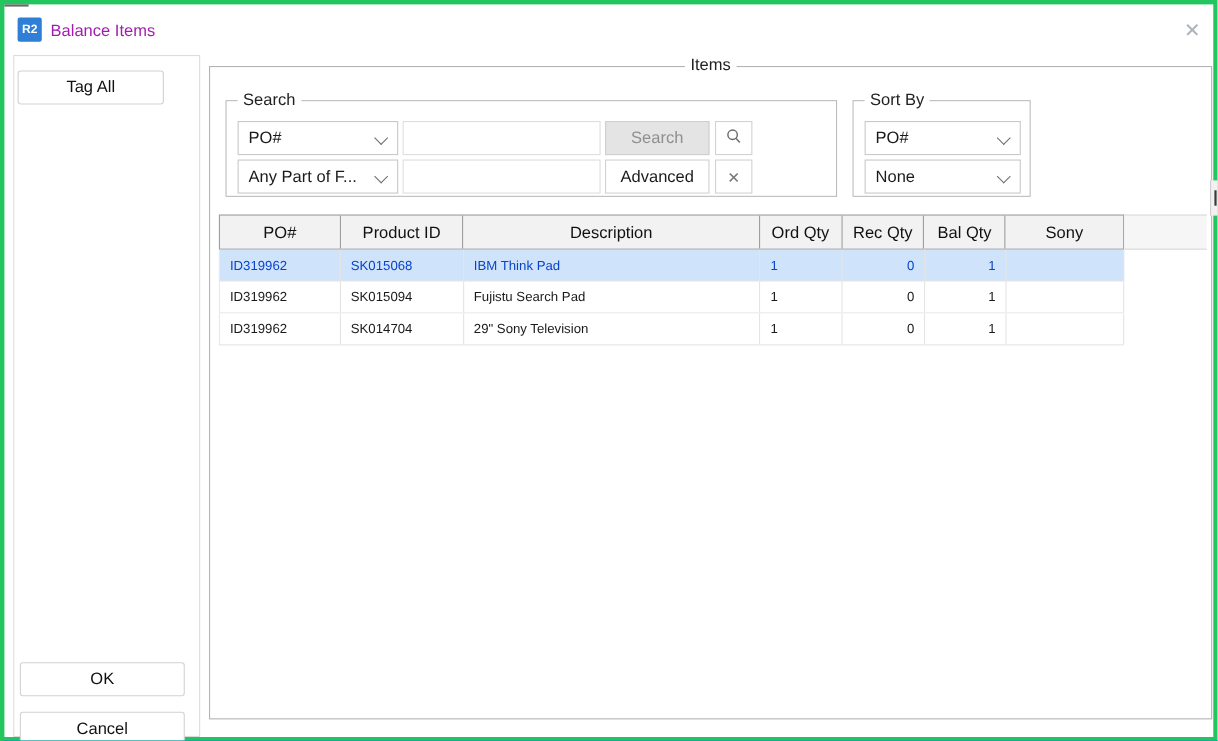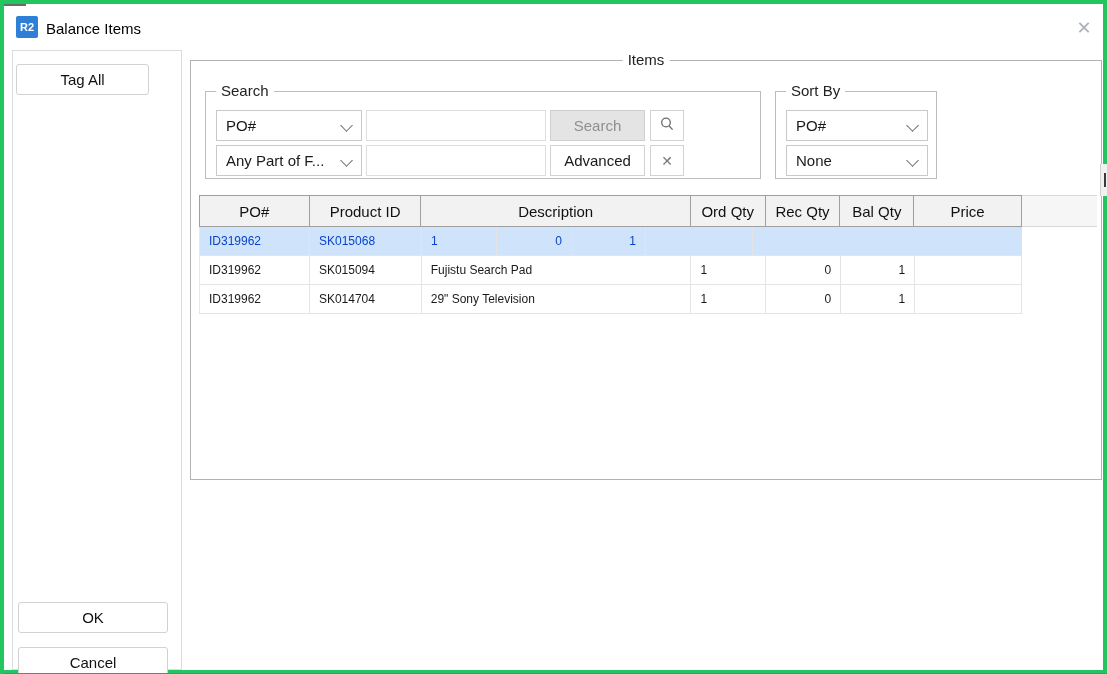--- a/index.html
+++ b/index.html
@@ -9,40 +9,40 @@
     background:#ffffff;color:#1a1a1a;overflow:hidden;
   }
   .screen{position:relative;width:1107px;height:674px;background:#fff;
     border:4px solid #22c55e;box-sizing:border-box;}
 
   
   .logo{position:absolute;left:12px;top:12px;width:22px;height:22px;
     background:#2f7fd6;color:#fff;border-radius:2px;
     font-size:11px;font-weight:bold;display:flex;align-items:center;justify-content:center;}
   .title-text{position:absolute;left:42px;top:14px;height:22px;line-height:22px;
-    font-size:15px;color:#000000;}
+    font-size:15px;color:#a21caf;}
   .close-btn{position:absolute;left:1066px;top:10px;width:28px;height:28px;
     display:flex;align-items:center;justify-content:center;cursor:pointer;}
   .close-btn span{font-size:18px;color:#aeb3b9;line-height:1;}
 
   
   .left-panel{position:absolute;left:8px;top:46px;width:170px;height:620px;
     border:1px solid #dcdcdc;box-sizing:border-box;background:#fff;}
   .btn{position:absolute;display:flex;align-items:center;justify-content:center;
     background:#fff;border:1px solid #d2d2d2;border-radius:3px;
     font-size:15px;color:#111;cursor:pointer;box-sizing:border-box;}
   .btn-tagall{left:12px;top:60px;width:133px;height:31px;}
   .btn-ok{left:14px;top:598px;width:150px;height:31px;}
   .btn-cancel{left:14px;top:643px;width:150px;height:31px;text-align:center;}
 
   
   .groupbox{position:absolute;border:1px solid #b3b3b3;box-sizing:border-box;background:#fff;}
   .legend{position:absolute;top:-10px;left:10px;background:#fff;padding:0 5px;
     font-size:15px;color:#222;white-space:nowrap;}
-  .gb-items{left:186px;top:56px;width:912px;height:420px;padding-left:30px;}
+  .gb-items{left:186px;top:56px;width:912px;height:594px;padding-left:30px;}
   .gb-items > .legend{left:50%;transform:translateX(-50%);}
   .gb-search{left:200px;top:86px;width:556px;height:88px;border-color:#bcbcbc;}
   .gb-sort{left:770px;top:86px;width:162px;height:88px;border-color:#bcbcbc;}
 
   
   .combo{position:absolute;height:31px;background:#fff;border:1px solid #c9c9c9;
     box-sizing:border-box;display:flex;align-items:center;padding:0 24px 0 9px;
     font-size:15px;cursor:pointer;white-space:nowrap;overflow:hidden;}
   .combo .val{overflow:hidden;text-overflow:ellipsis;white-space:nowrap;}
   .chev{position:absolute;right:10px;top:11px;width:8px;height:8px;
@@ -152,26 +152,27 @@
   </div>
 
   <div class="table">
     <div class="hrow">
       <div class="hcell c0">PO#</div>
       <div class="hcell c1">Product ID</div>
       <div class="hcell c2">Description</div>
       <div class="hcell c3">Ord Qty</div>
       <div class="hcell c4">Rec Qty</div>
       <div class="hcell c5">Bal Qty</div>
-      <div class="hcell c6">Price</div>
+      <div class="hcell c6">Sony</div>
     </div>
 
     <div class="row selected">
       <div class="cell c0 al">ID319962</div>
       <div class="cell c1 al">SK015068</div>
+      <div class="cell c2 al">IBM Think Pad</div>
       <div class="cell c3 al">1</div>
       <div class="cell c4 ar">0</div>
       <div class="cell c5 ar">1</div>
       <div class="cell c6 ar"></div>
     </div>
 
     <div class="row">
       <div class="cell c0 al">ID319962</div>
       <div class="cell c1 al">SK015094</div>
       <div class="cell c2 al">Fujistu Search Pad</div>

